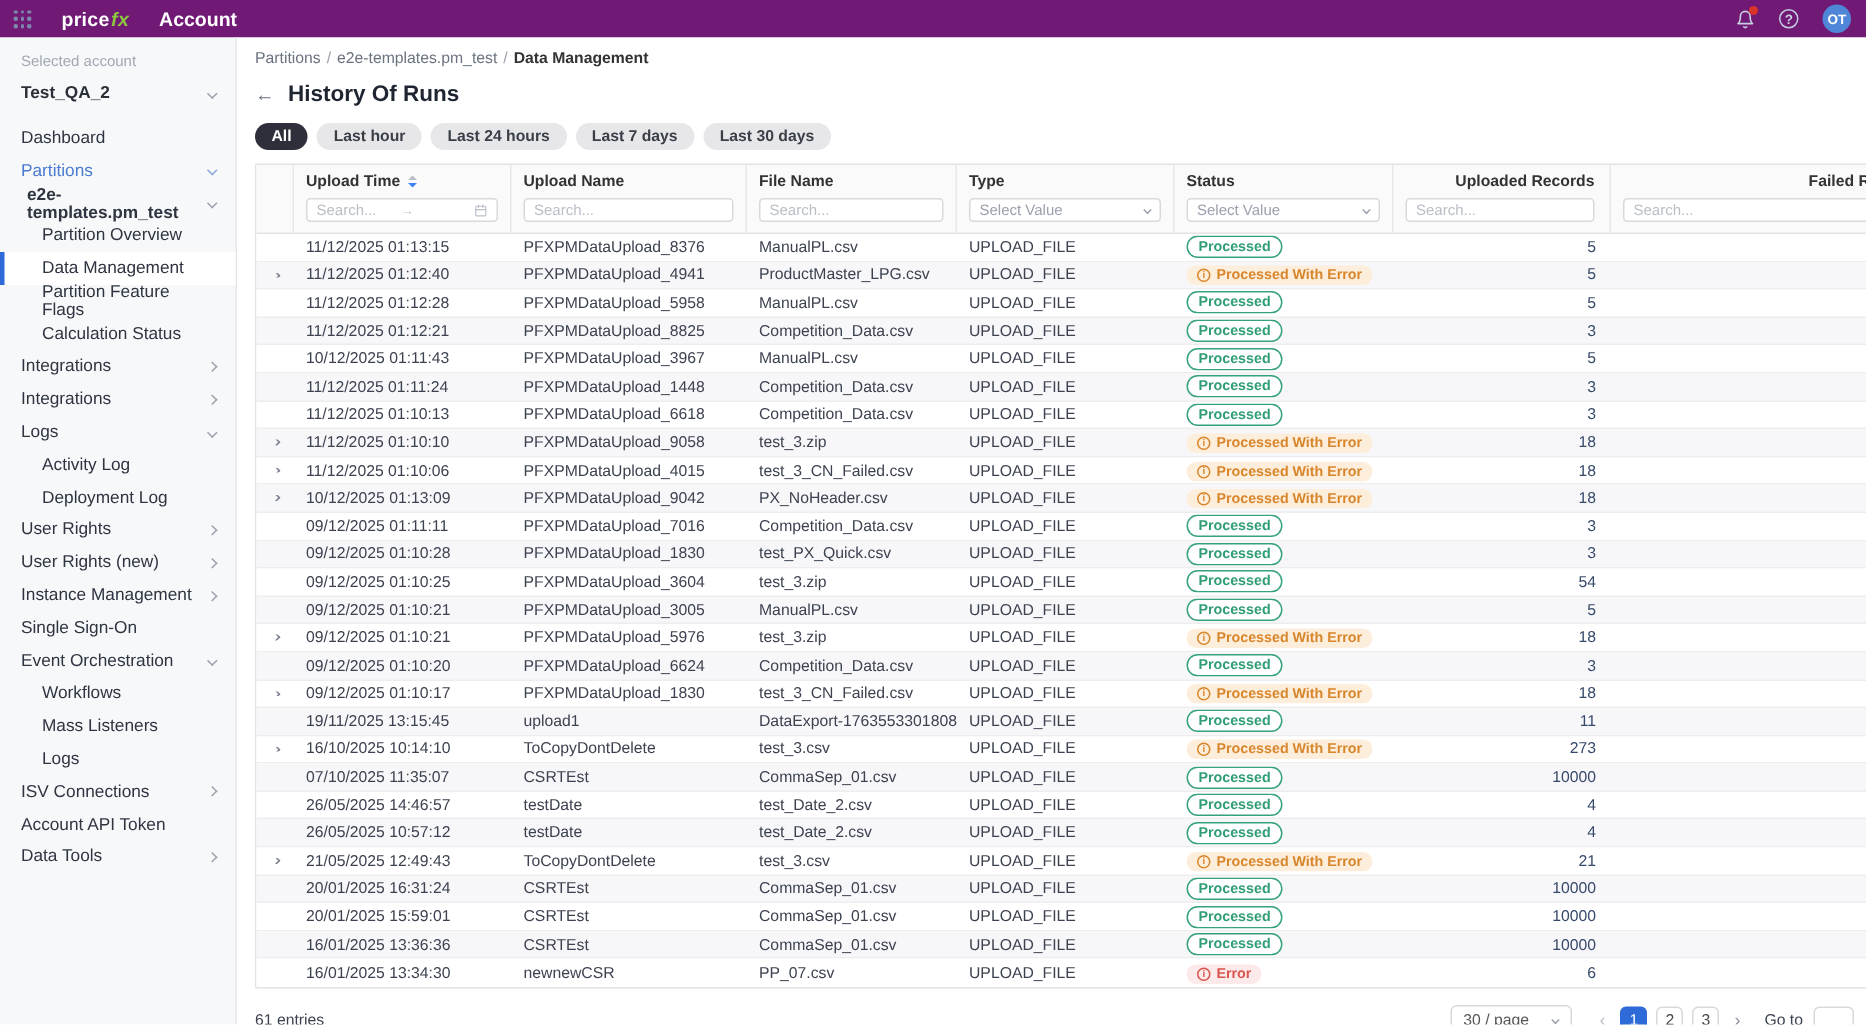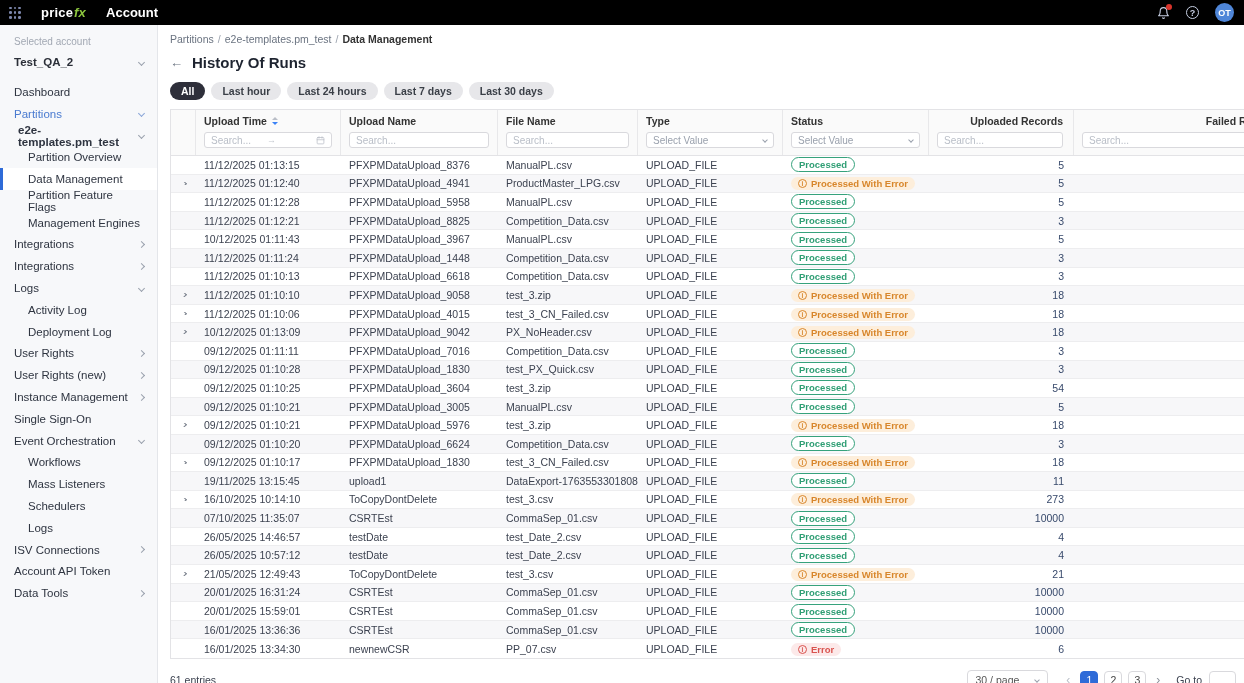--- a/index.html
+++ b/index.html
@@ -1,20 +1,20 @@
 <!DOCTYPE html>
 <html><head>
 <meta charset="utf-8">
 <style>
   * { box-sizing: border-box; }
   html,body { margin:0; padding:0; width:1244px; height:683px; overflow:hidden;
     font-family:"Liberation Sans", sans-serif; background:#fff; }
 
   
-  .topbar { height:25px; background:#000000; display:flex; align-items:center; color:#fff; }
+  .topbar { height:25px; background:#701a75; display:flex; align-items:center; color:#fff; }
   .grid-icon { width:12px; height:12px; margin-left:9px; display:grid;
     grid-template-columns:repeat(3,1fr); grid-template-rows:repeat(3,1fr); gap:2px; }
   .grid-icon i { background:#7d87ad; border-radius:50%; }
   .logo { margin-left:20px; font-size:13px; font-weight:bold; letter-spacing:.2px; cursor:pointer; }
   .logo .fx { color:#8dc63f; font-style:italic; margin-left:1px; }
   .menu-acct { margin-left:20px; font-size:13px; font-weight:bold; cursor:pointer; }
   .top-right { margin-left:auto; display:flex; align-items:center; gap:16px; margin-right:10px; }
   .bell-wrap { position:relative; width:13px; height:14px; cursor:pointer; }
   .bell-dot { position:absolute; top:-2px; right:-2px; width:6px; height:6px; background:#d9342b; border-radius:50%; }
   .help-icon { width:13px; height:13px; border:1.2px solid #c6cee2; border-radius:50%; color:#c6cee2;
@@ -167,21 +167,21 @@
         <div class="nav-item lvl2">
           <span>Partition Overview</span>
         </div>
         <div class="nav-item lvl2 active">
           <span>Data Management</span>
         </div>
         <div class="nav-item lvl2">
           <span>Partition Feature Flags</span>
         </div>
         <div class="nav-item lvl2">
-          <span>Management Engines</span>
+          <span>Calculation Status</span>
         </div>
         <div class="nav-item lvl0">
           <span>Integrations</span>
           <span class="chev right"></span>
         </div>
         <div class="nav-item lvl0">
           <span>Integrations</span>
           <span class="chev right"></span>
         </div>
         <div class="nav-item lvl0">
@@ -211,23 +211,20 @@
         </div>
         <div class="nav-item lvl0">
           <span>Event Orchestration</span>
           <span class="chev down"></span>
         </div>
         <div class="nav-item lvl2">
           <span>Workflows</span>
         </div>
         <div class="nav-item lvl2">
           <span>Mass Listeners</span>
-        </div>
-        <div class="nav-item lvl2">
-          <span>Schedulers</span>
         </div>
         <div class="nav-item lvl2">
           <span>Logs</span>
         </div>
         <div class="nav-item lvl0">
           <span>ISV Connections</span>
           <span class="chev right"></span>
         </div>
         <div class="nav-item lvl0">
           <span>Account API Token</span>

